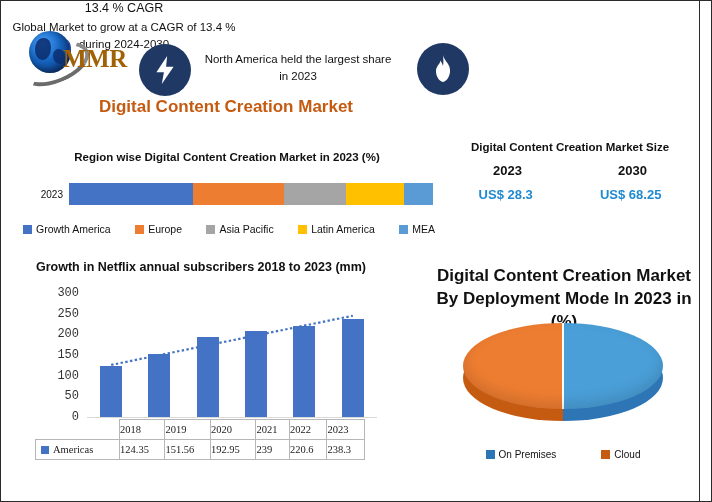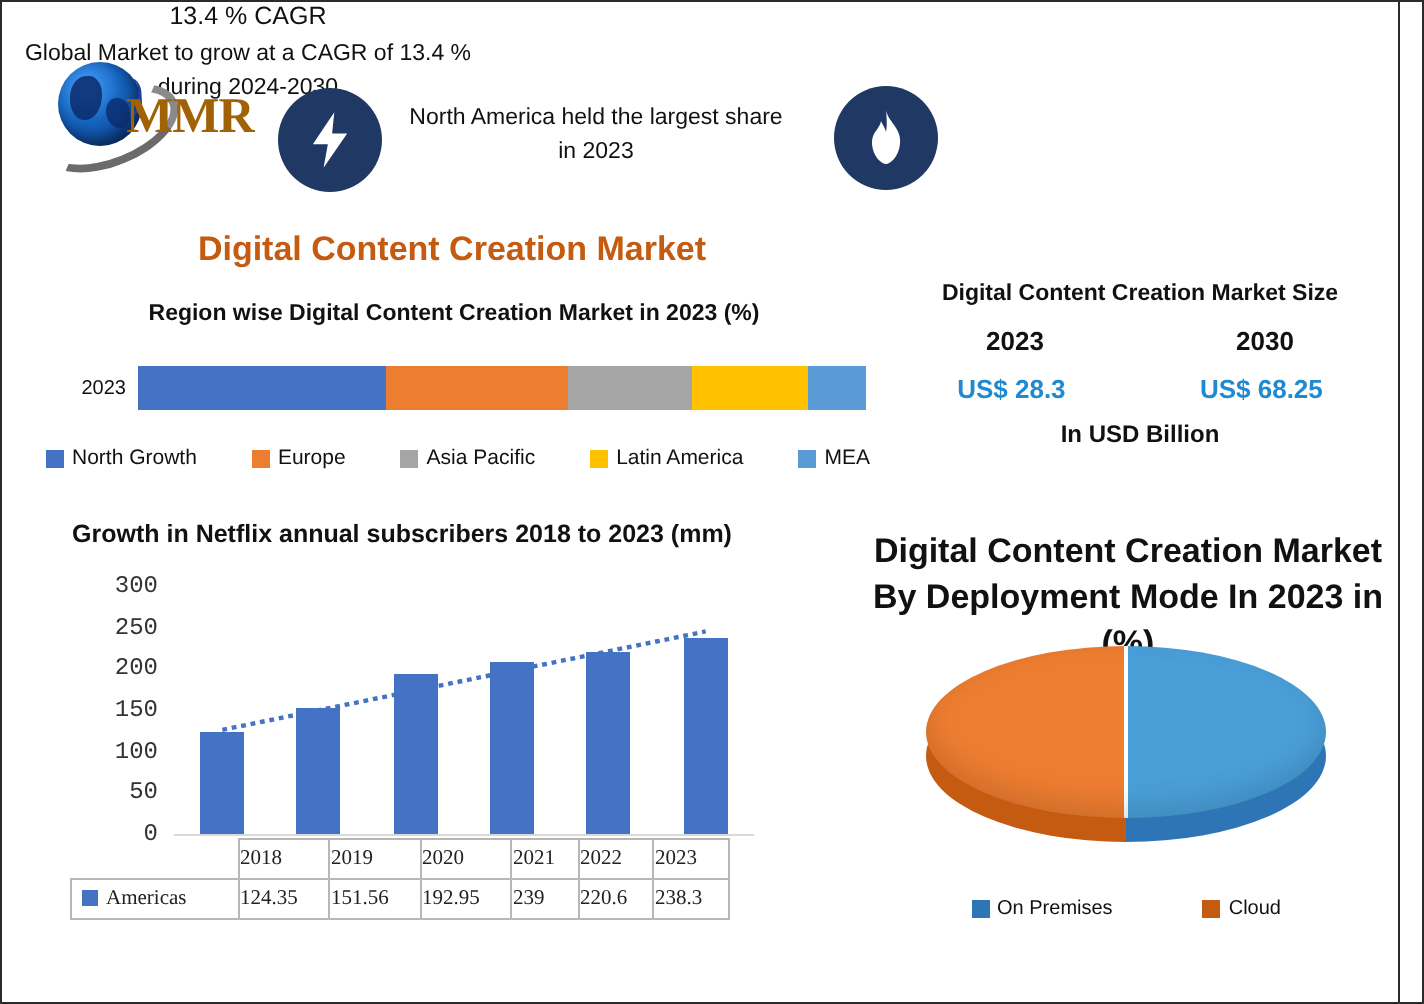--- a/index.html
+++ b/index.html
@@ -130,21 +130,21 @@
   #cagr-block .cagr-sub {
     font-size: 11.5px;
     color: #111;
     line-height: 1.45;
   }
 
   
   #main-title {
     position: absolute;
     left: 0;
-    top: 114px;
+    top: 96px;
     width: 450px;
     text-align: center;
     font-size: 17px;
     font-weight: bold;
     color: #c55a11;
   }
 
   
   #region-title {
     position: absolute;
@@ -414,21 +414,21 @@
         <div class="seg" style="width: 34%; background: rgb(68, 114, 196);"></div>
         <div class="seg" style="width: 25%; background: rgb(237, 125, 49);"></div>
         <div class="seg" style="width: 17%; background: rgb(165, 165, 165);"></div>
         <div class="seg" style="width: 16%; background: rgb(255, 192, 0);"></div>
         <div class="seg" style="width: 8%; background: rgb(91, 155, 213);"></div>
       </div>
   </div>
   <div id="region-legend">
       <div class="legend-item">
         <span class="legend-swatch" style="background: rgb(68, 114, 196);"></span>
-        <span>North Growth</span>
+        <span>Growth America</span>
       </div>
       <div class="legend-item">
         <span class="legend-swatch" style="background: rgb(237, 125, 49);"></span>
         <span>Europe</span>
       </div>
       <div class="legend-item">
         <span class="legend-swatch" style="background: rgb(165, 165, 165);"></span>
         <span>Asia Pacific</span>
       </div>
       <div class="legend-item">
@@ -444,21 +444,20 @@
   <div id="size-panel">
     <div class="size-title">Digital Content Creation Market Size</div>
     <div class="years">
       <span>2023</span>
       <span>2030</span>
     </div>
     <div class="vals">
       <span>US$ 28.3</span>
       <span>US$ 68.25</span>
     </div>
-    <div class="unit">In USD Billion</div>
   </div>
 
   <div id="netflix-title">Growth in Netflix annual subscribers 2018 to 2023 (mm)</div>
   <div id="netflix-plot">
     <div class="y-labels">
         <span style="top: 124px;">0</span>
         <span style="top: 103.333px;">50</span>
         <span style="top: 82.6667px;">100</span>
         <span style="top: 62px;">150</span>
         <span style="top: 41.3333px;">200</span>

